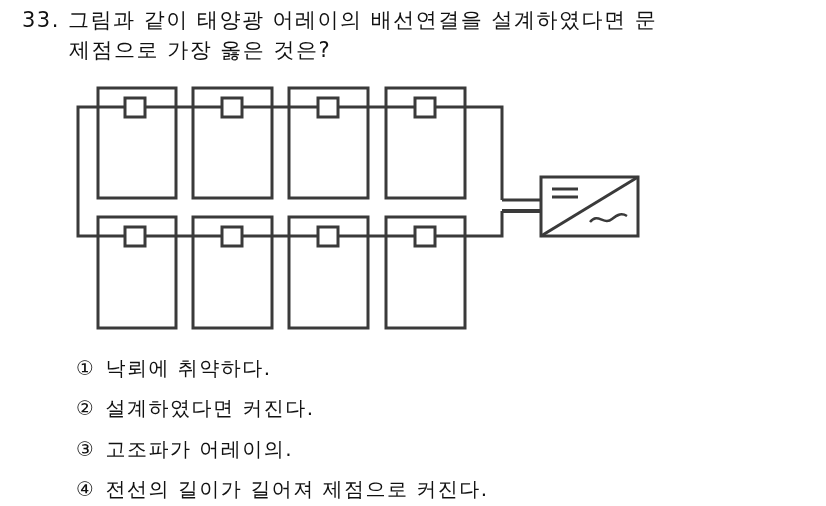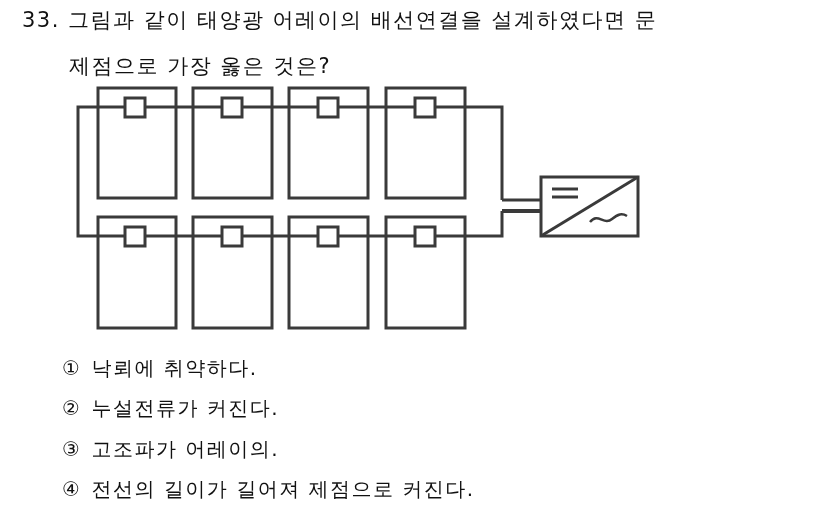--- a/index.html
+++ b/index.html
@@ -1,22 +1,22 @@
 <!DOCTYPE html>
 <html><head>
 <meta charset="utf-8">
 <style>
   html, body { margin: 0; padding: 0; background: #ffffff; }
   body { width: 826px; height: 506px; position: relative; overflow: hidden;
          font-family: "DejaVu Sans", sans-serif; color: #111; }
   .q-line { position: absolute; font-size: 21px; letter-spacing: 1.5px; white-space: nowrap; line-height: 26px; }
   #q1 { left: 22px; top: 7px; text-align: center; }
-  #q2 { left: 69px; top: 37px; margin-top: 16px; }
+  #q2 { left: 69px; top: 37px; }
   .diagram { position: absolute; left: 0; top: 0; }
-  .opt { position: absolute; left: 62px; font-size: 20px; letter-spacing: 1.5px; white-space: nowrap; line-height: 26px; }
+  .opt { position: absolute; left: 76px; font-size: 20px; letter-spacing: 1.5px; white-space: nowrap; line-height: 26px; }
   .opt .num { display: inline-block; margin-right: 10px; }
 </style>
 </head>
 <body>
 
 <div id="q1" class="q-line">
   <span>33.</span>
   <span>그림과 같이 태양광 어레이의 배선연결을 설계하였다면 문</span>
 </div>
 <div id="q2" class="q-line">
@@ -62,20 +62,20 @@
     <line x1="552" y1="189" x2="578" y2="189" stroke-width="3"></line>
     <line x1="552" y1="197" x2="578" y2="197" stroke-width="3"></line>
     <path d="M590,222 C598,212 604,226 612,219 C618,214 622,213 627,216" stroke-width="2.5"></path>
   </g>
 </svg>
 
 <div class="opt" style="top:355px">
   <span class="num">①</span><span>낙뢰에 취약하다.</span>
 </div>
 <div class="opt" style="top:395px">
-  <span class="num">②</span><span>누설전류가 커진다.</span>
+  <span class="num">②</span><span>설계하였다면 커진다.</span>
 </div>
 <div class="opt" style="top:436px">
   <span class="num">③</span><span>고조파가 어레이의.</span>
 </div>
 <div class="opt" style="top:476px">
   <span class="num">④</span><span>전선의 길이가 길어져 제점으로 커진다.</span>
 </div>
 
 </body></html>

